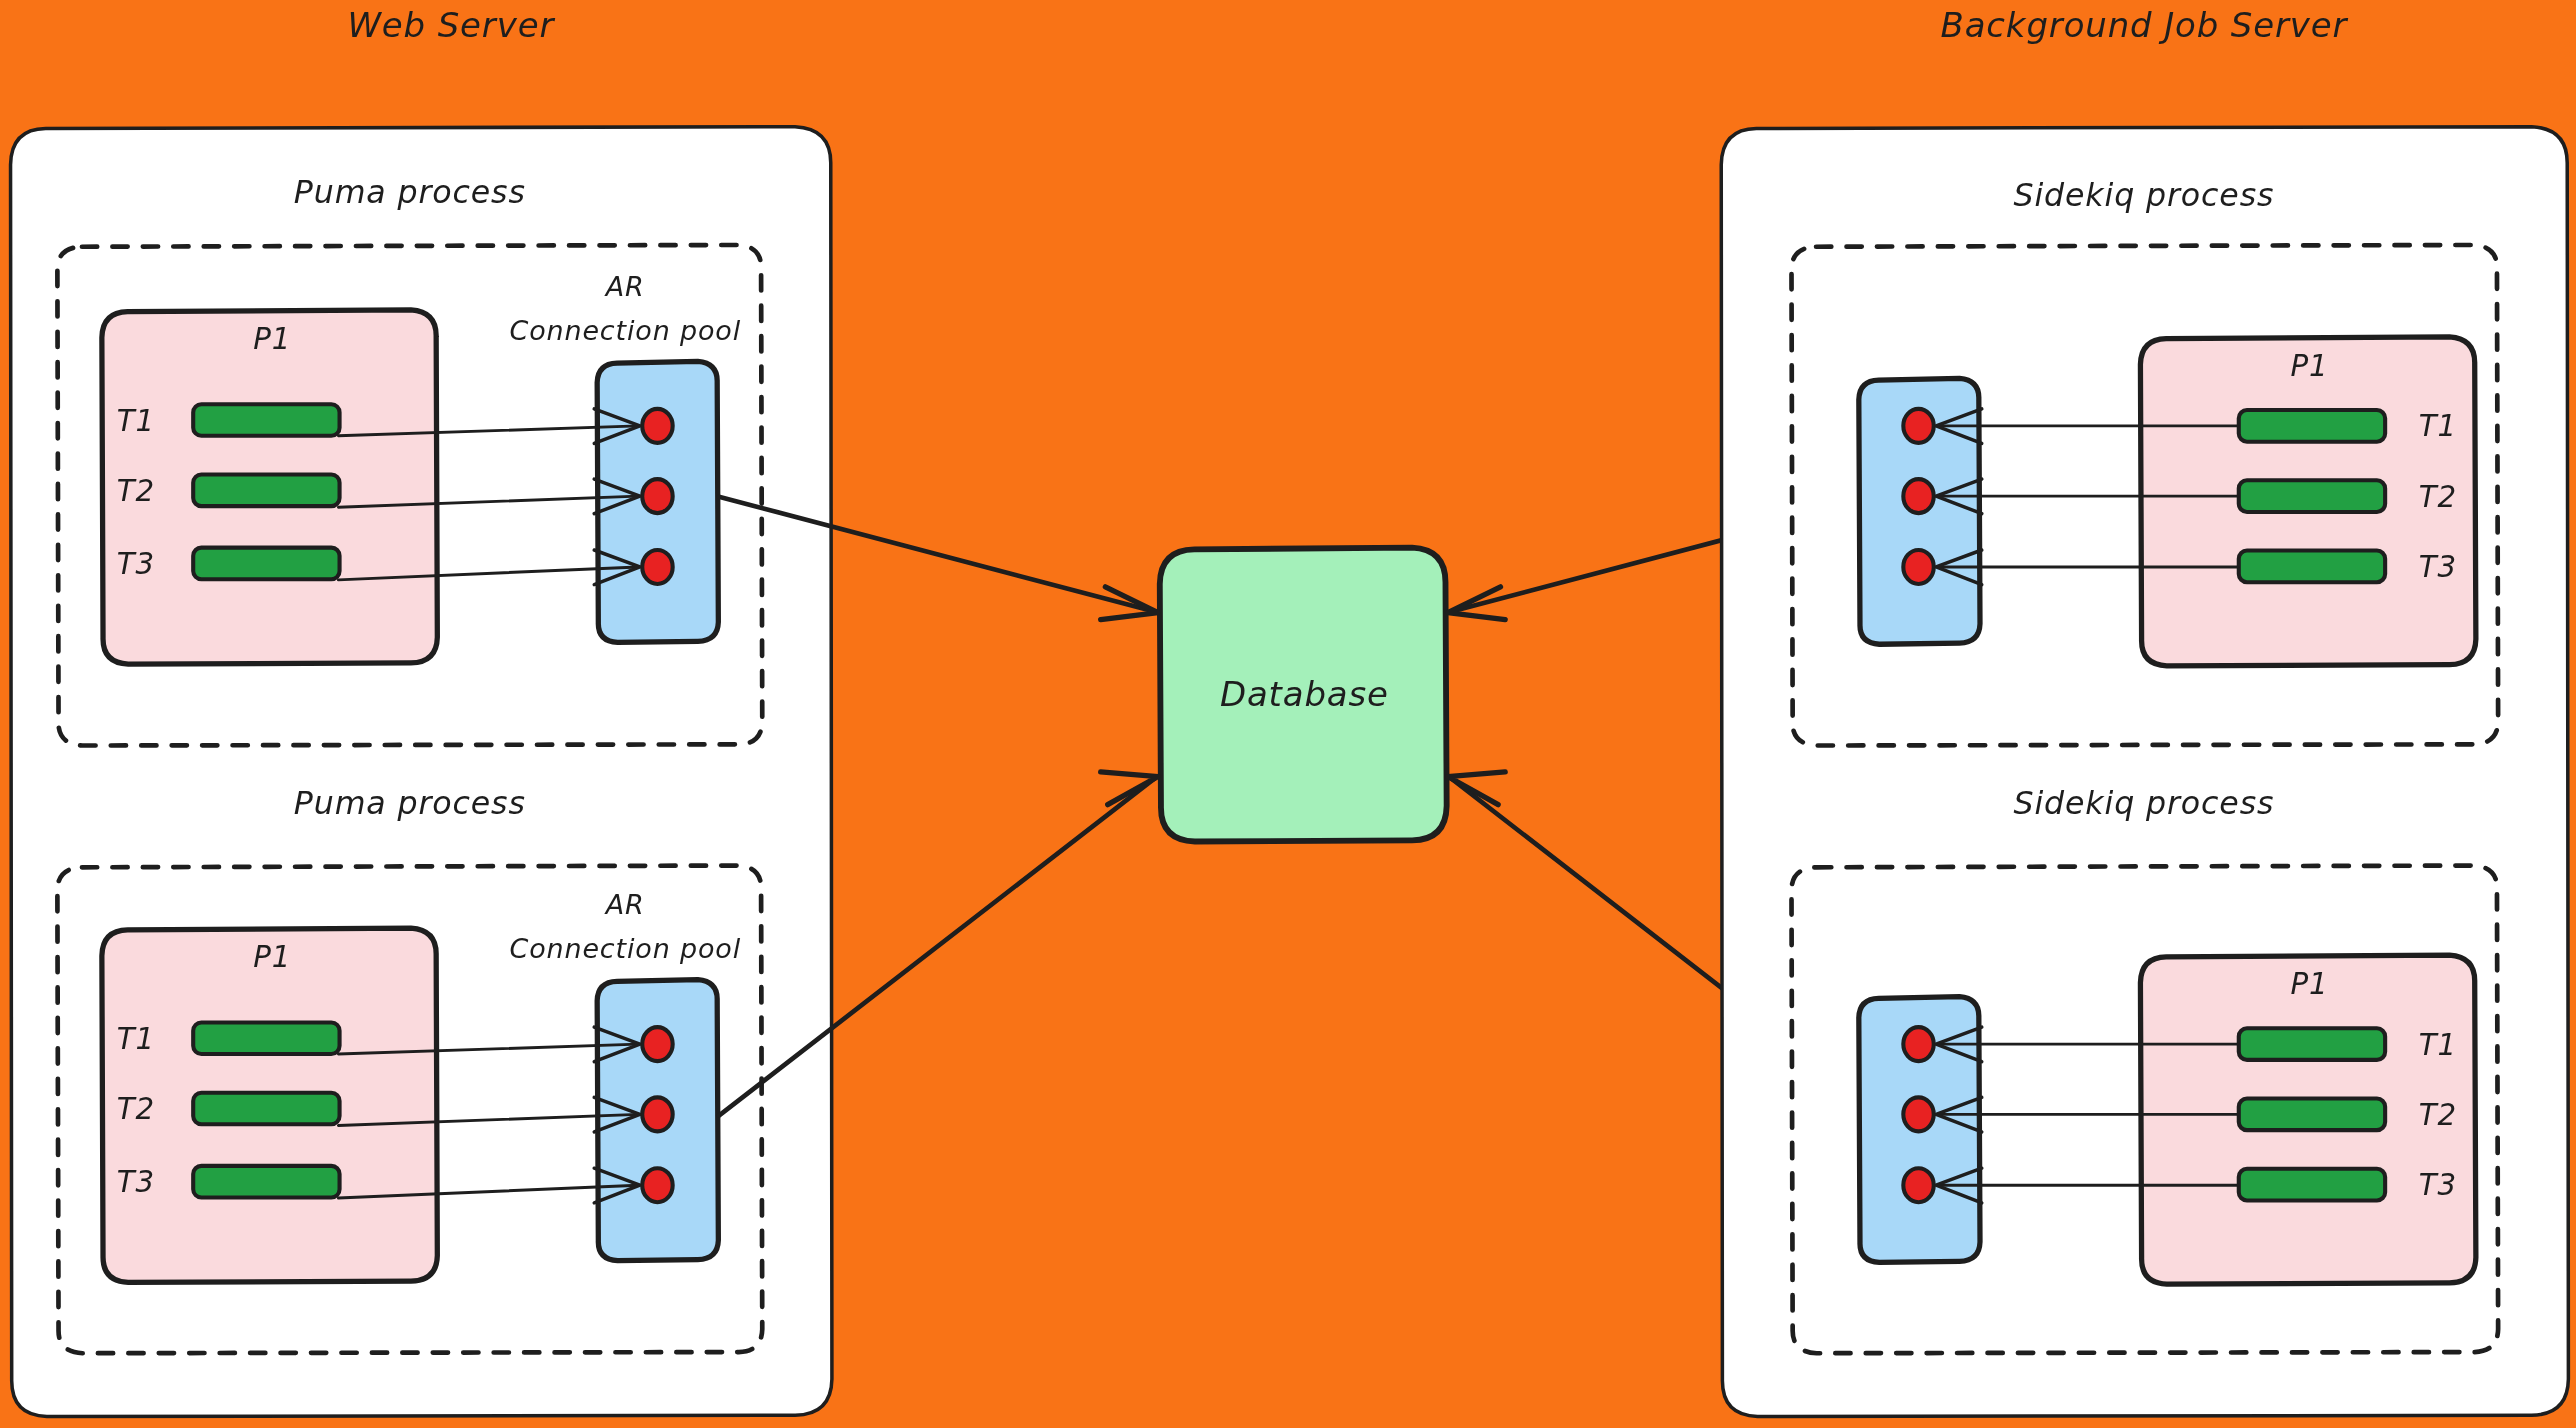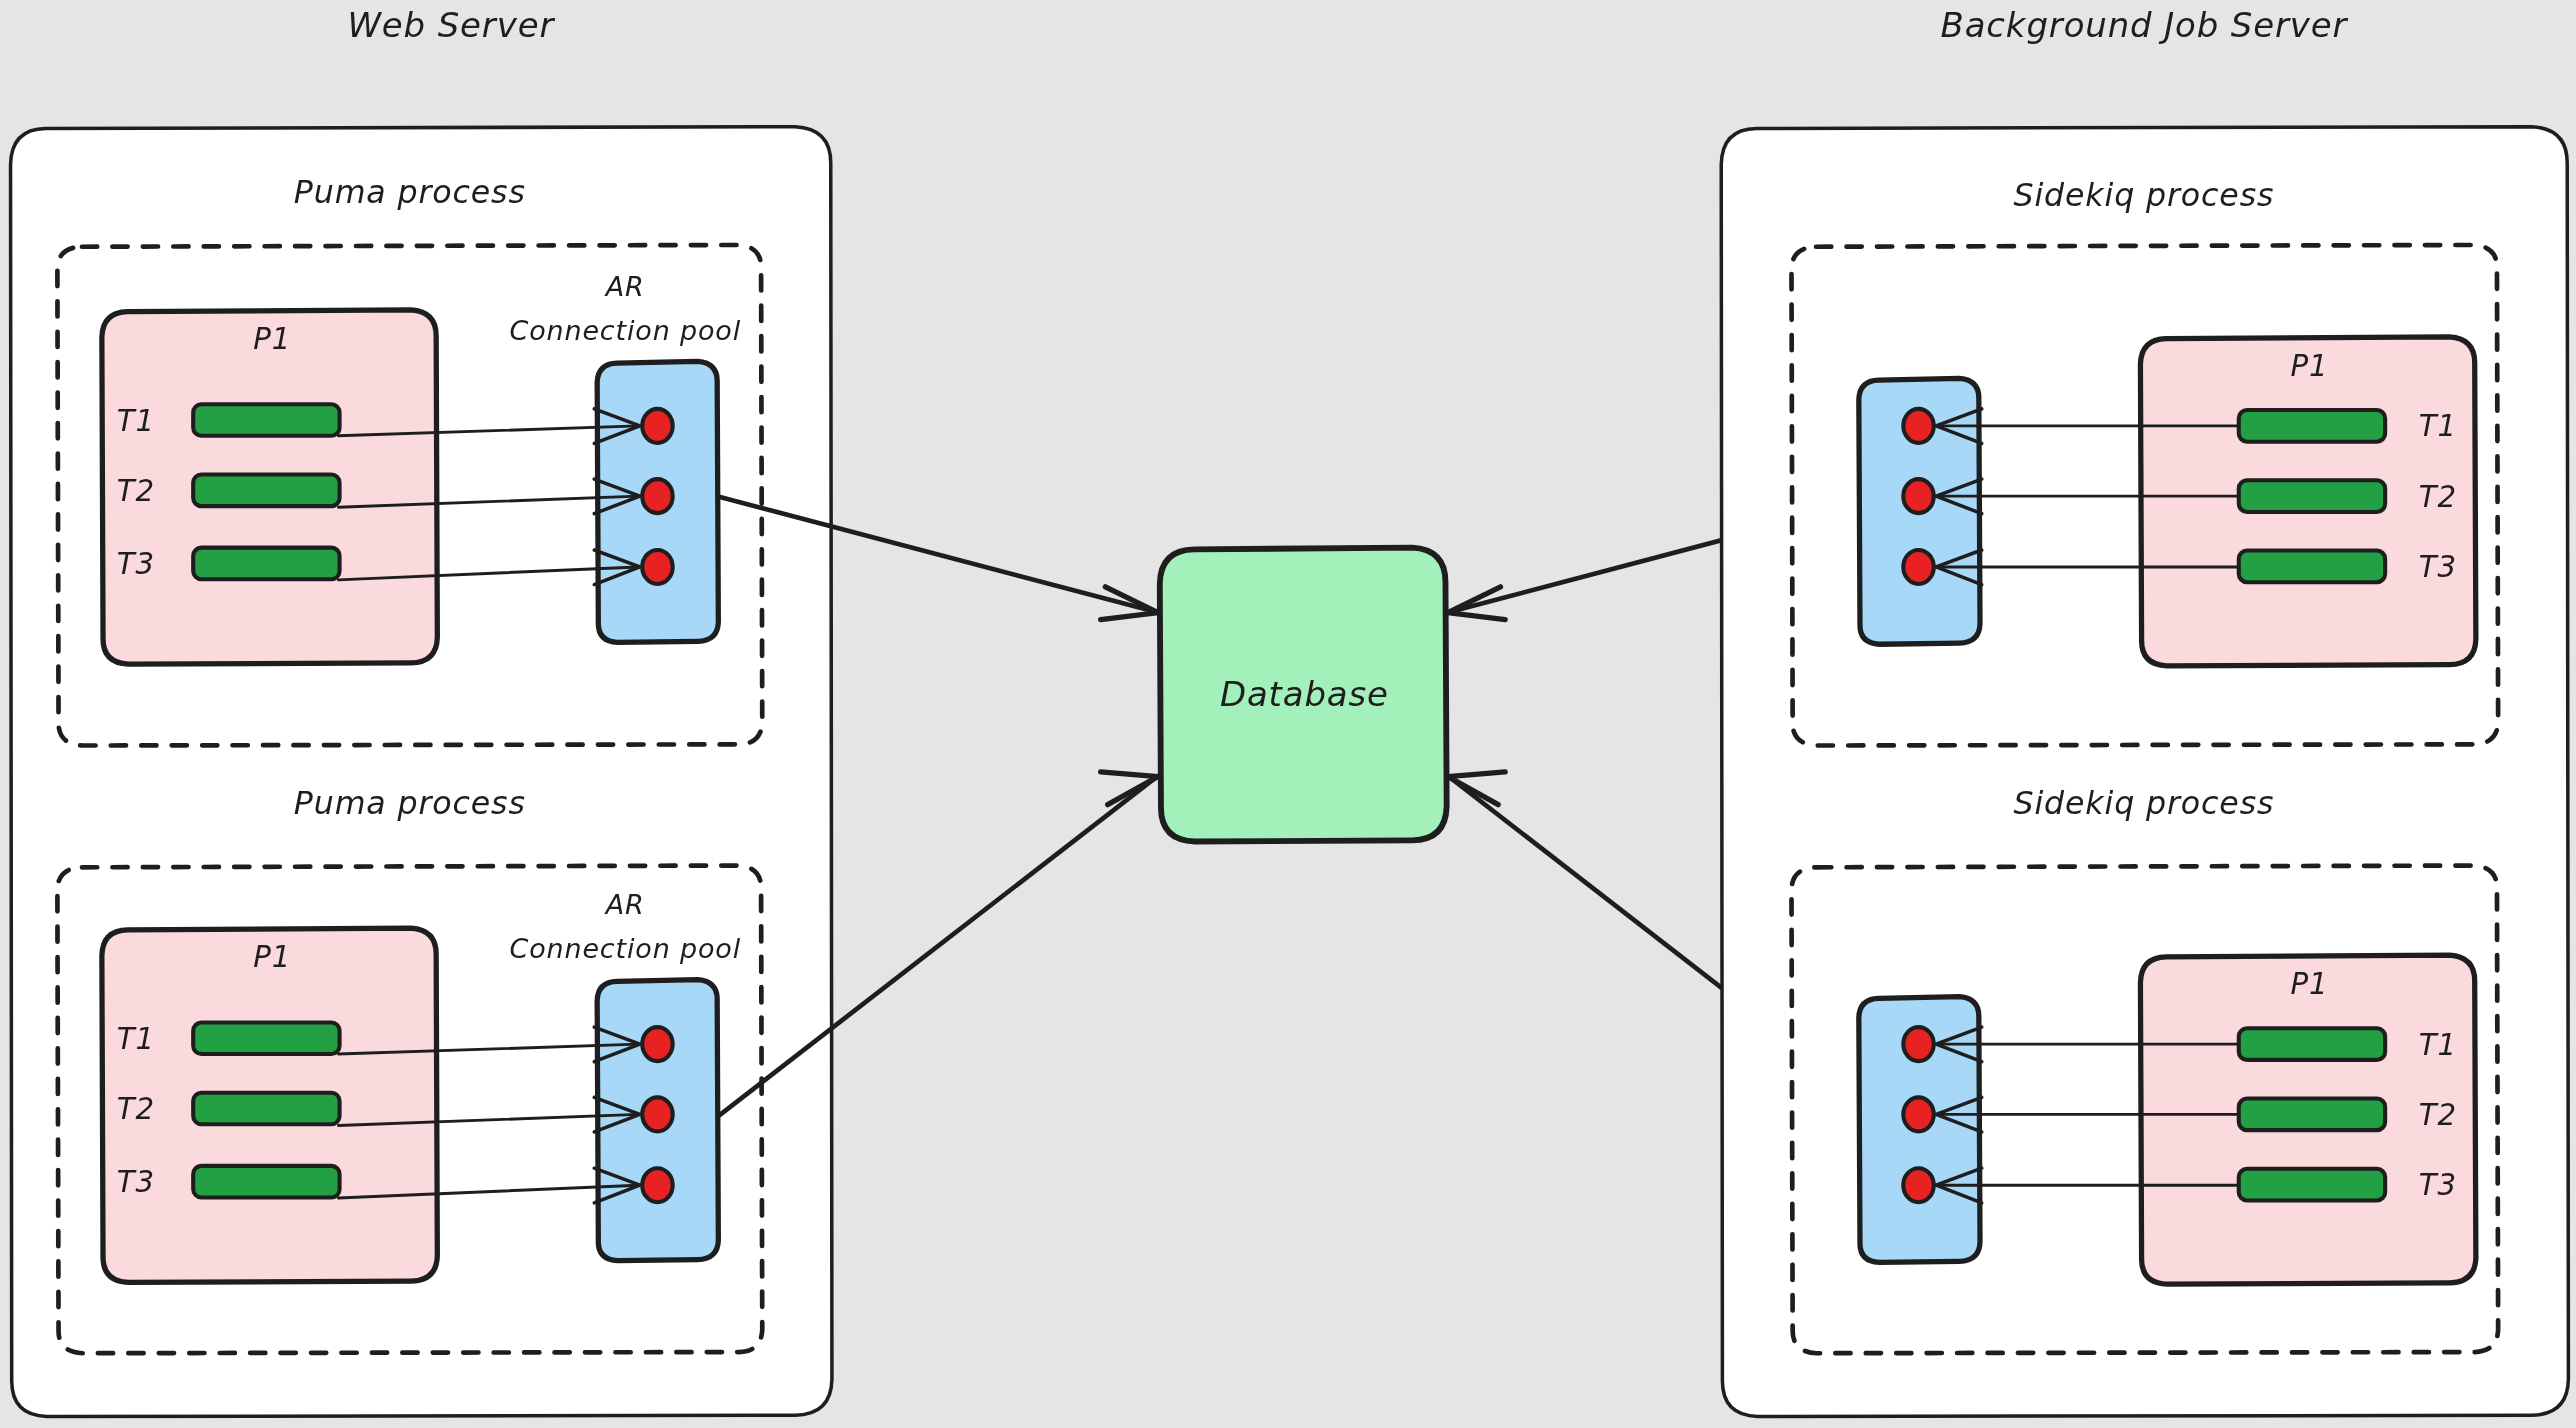--- a/index.html
+++ b/index.html
@@ -11,21 +11,21 @@
   body {
     width: 2576px;
     height: 1429px;
     overflow: hidden;
     font-family: "DejaVu Sans", sans-serif;
   }
   #diagram-root {
     position: relative;
     width: 2576px;
     height: 1429px;
-    background: #e5e5e5;
+    background: #f97316;
   }
   svg#diagram-svg {
     display: block;
     width: 2576px;
     height: 1429px;
   }
   .hand-text {
     font-family: "DejaVu Sans", sans-serif;
     fill: #1e1e1e;
     font-weight: 400;

